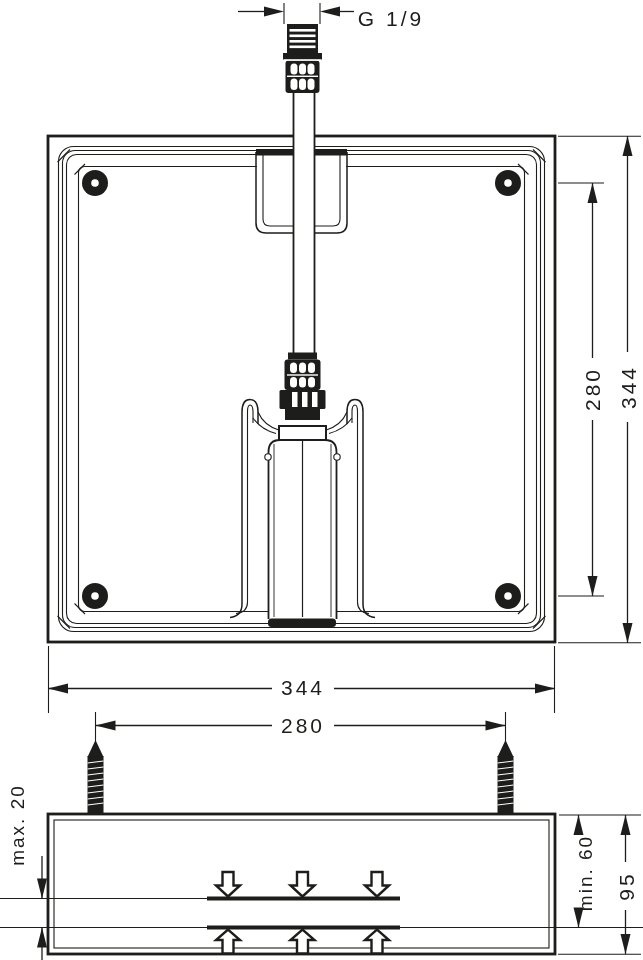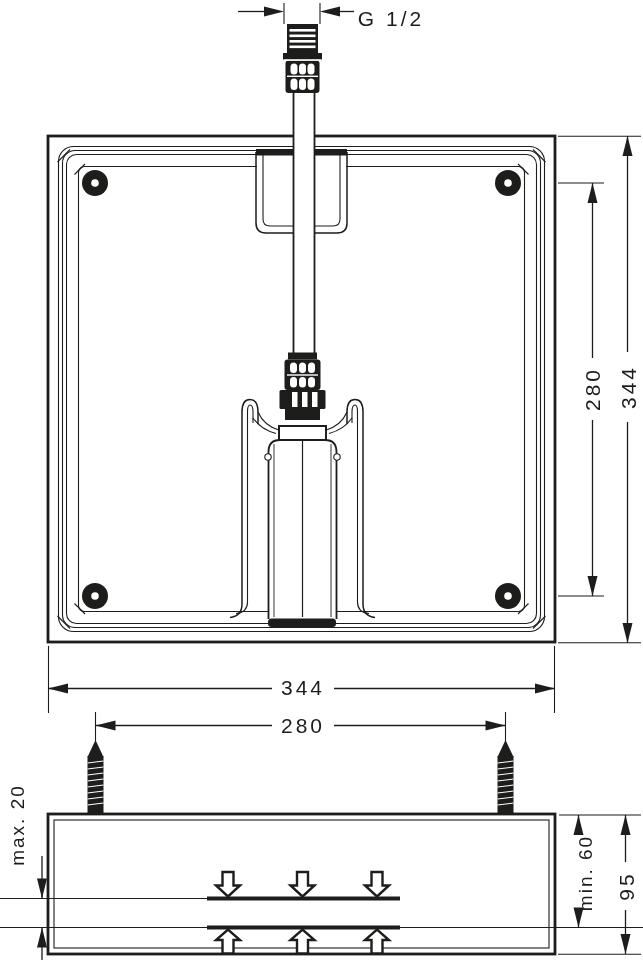--- a/index.html
+++ b/index.html
@@ -241,21 +241,21 @@
     <g stroke="#1d1d1b">
       <line x1="558" y1="954.2" x2="641" y2="954.2" stroke-width="1.1"></line>
       <line x1="625.5" y1="815" x2="625.5" y2="862" stroke-width="1.3"></line>
       <line x1="625.5" y1="910" x2="625.5" y2="954" stroke-width="1.3"></line>
       <polygon points="625.5,815 620.5,835 630.5,835" fill="#1d1d1b" stroke="none"></polygon>
       <polygon points="625.5,954 620.5,934 630.5,934" fill="#1d1d1b" stroke="none"></polygon>
     </g>
   </g>
 </svg>
 
-<div class="lbl" style="left:391px;top:18px;">G 1/2</div>
+<div class="lbl" style="left:391px;top:18px;">G 1/9</div>
 <div class="lbl rot" style="left:592px;top:389px;">280</div>
 <div class="lbl rot" style="left:628px;top:387px;">344</div>
 <div class="lbl" style="left:303px;top:687px;">344</div>
 <div class="lbl" style="left:303px;top:725px;">280</div>
 <div class="lbl rot small" style="left:17px;top:825px;">max. 20</div>
 <div class="lbl rot small" style="left:585px;top:873px;">min. 60</div>
 <div class="lbl rot" style="left:626px;top:886px;">95</div>
 
 </div>
 

